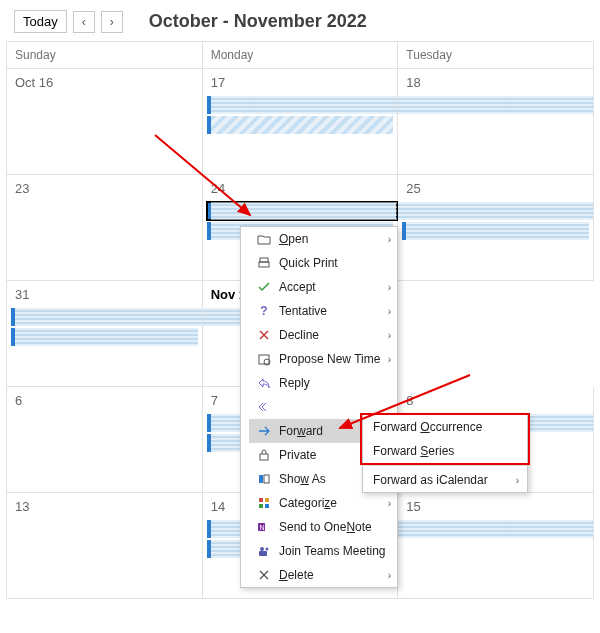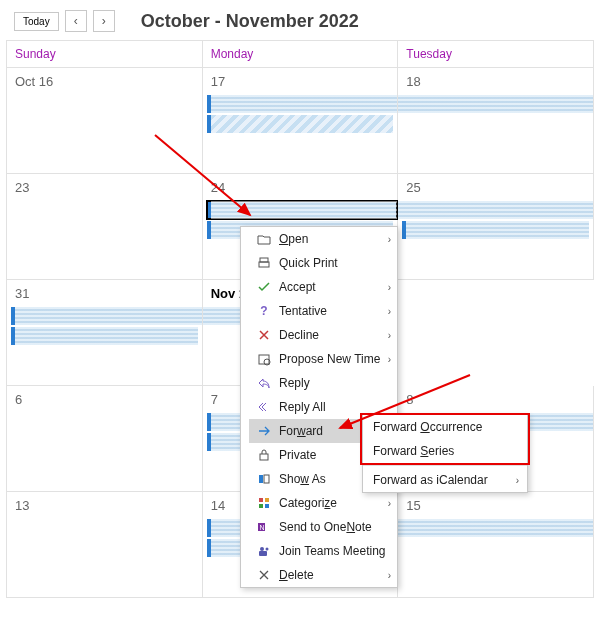--- a/index.html
+++ b/index.html
@@ -13,21 +13,21 @@
   }
   .topbar {
     display: flex;
     align-items: center;
     padding: 10px 10px 8px 14px;
     gap: 6px;
   }
   .today-btn {
     border: 1px solid #c8c8c8;
     padding: 3px 8px;
-    font-size: 10px;
+    font-size: 13px;
     background: #fff;
     cursor: pointer;
   }
   .nav-btn {
     border: 1px solid #c8c8c8;
     width: 22px;
     height: 22px;
     background: #fff;
     display: flex;
     align-items: center;
@@ -50,21 +50,21 @@
   }
   .header-row, .week-row {
     display: grid;
     grid-template-columns: 1fr 1fr 1fr;
   }
   .header-cell {
     border-right: 1px solid #e1e1e1;
     border-bottom: 1px solid #e1e1e1;
     padding: 6px 8px;
     font-size: 12px;
-    color: #a21caf;
+    color: #737373;
     background: #fff;
   }
   .day-cell {
     border-right: 1px solid #e1e1e1;
     border-bottom: 1px solid #e1e1e1;
     min-height: 106px;
     padding: 4px 4px 0 4px;
     position: relative;
     background: #fff;
   }
@@ -320,21 +320,20 @@
         </svg>
     </span>
     <span class="menu-label">Reply</span>
   </div>
   <div class="menu-item">
     <span class="menu-icon">
       <svg width="14" height="14" viewBox="0 0 14 14">
           <path d="M6 3L2 7l4 4M9 3L5 7l4 4" fill="none" stroke="#7a5fc7"></path>
         </svg>
     </span>
-    <span class="menu-label">Reply All</span>
   </div>
   <div class="menu-item highlight">
     <span class="menu-icon">
       <svg width="14" height="14" viewBox="0 0 14 14">
           <path d="M2 7h9M8 3l4 4-4 4" fill="none" stroke="#2a7dd0" stroke-width="1.3"></path>
         </svg>
     </span>
     <span class="menu-label"><span>For<u>w</u>ard</span></span>
     <span class="menu-arrow">›</span>
   </div>

